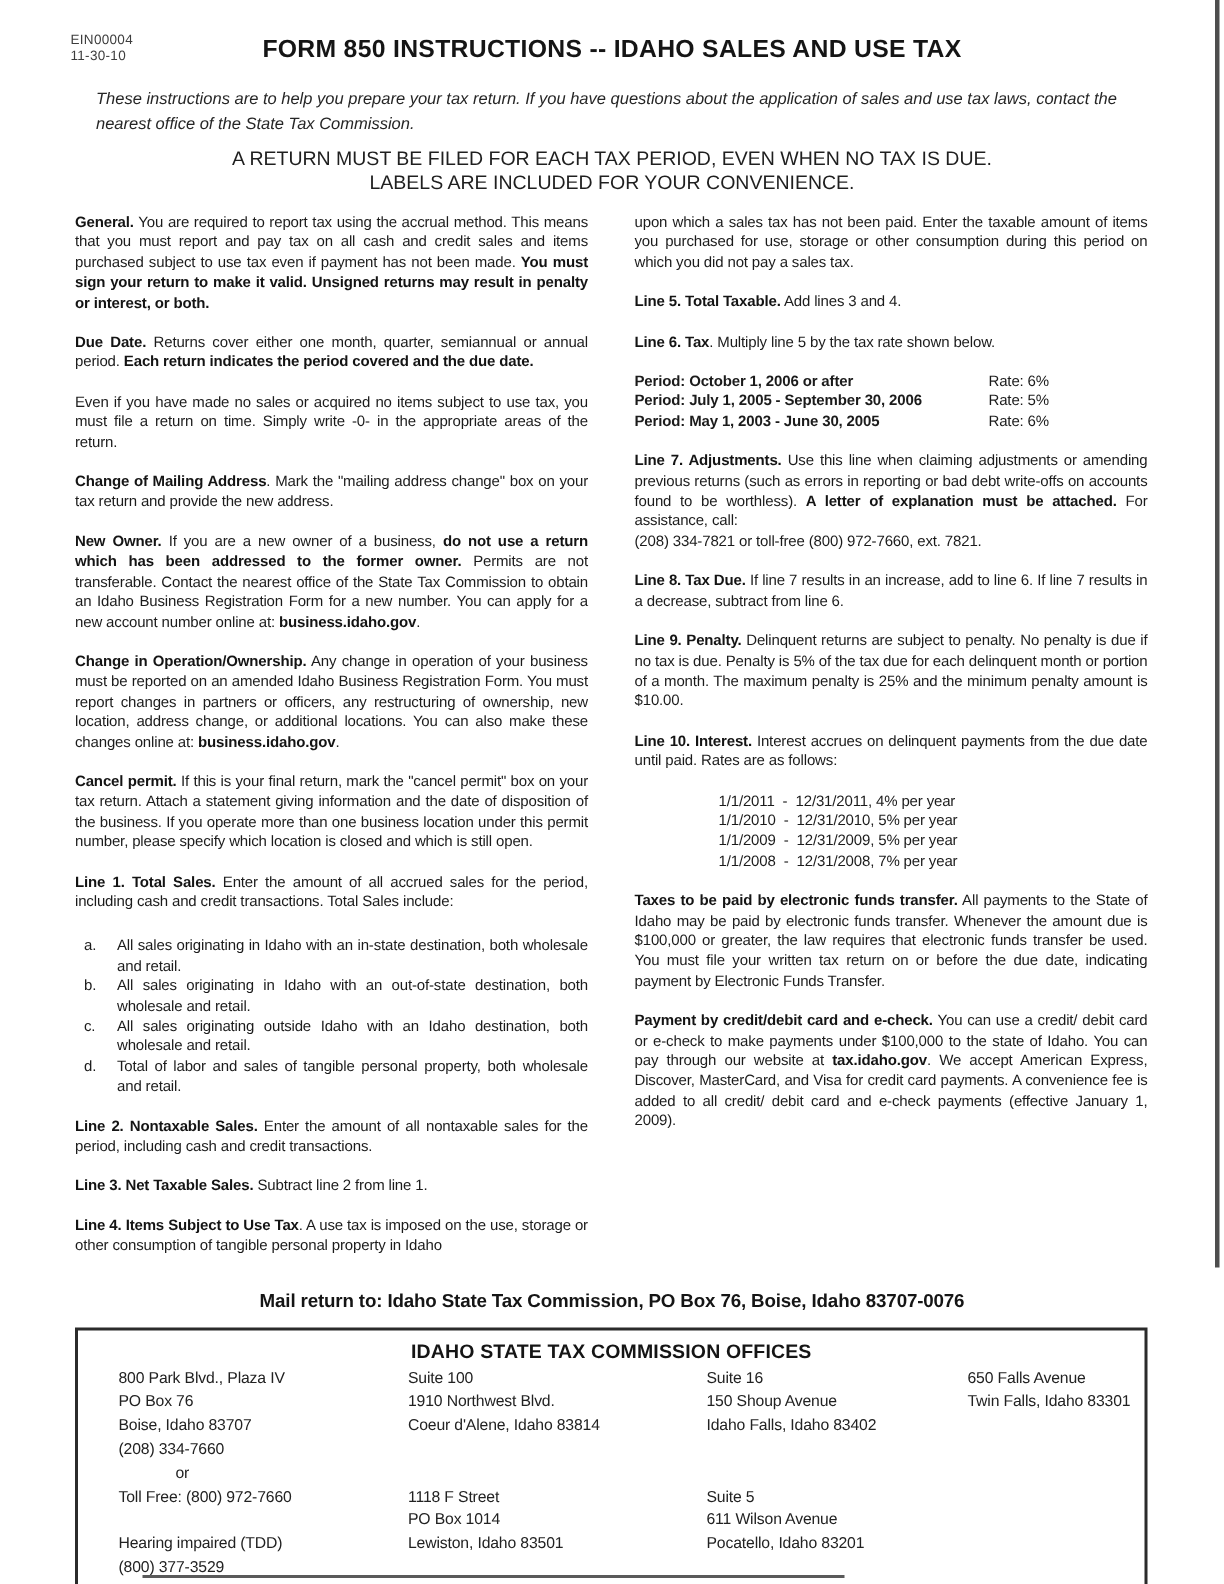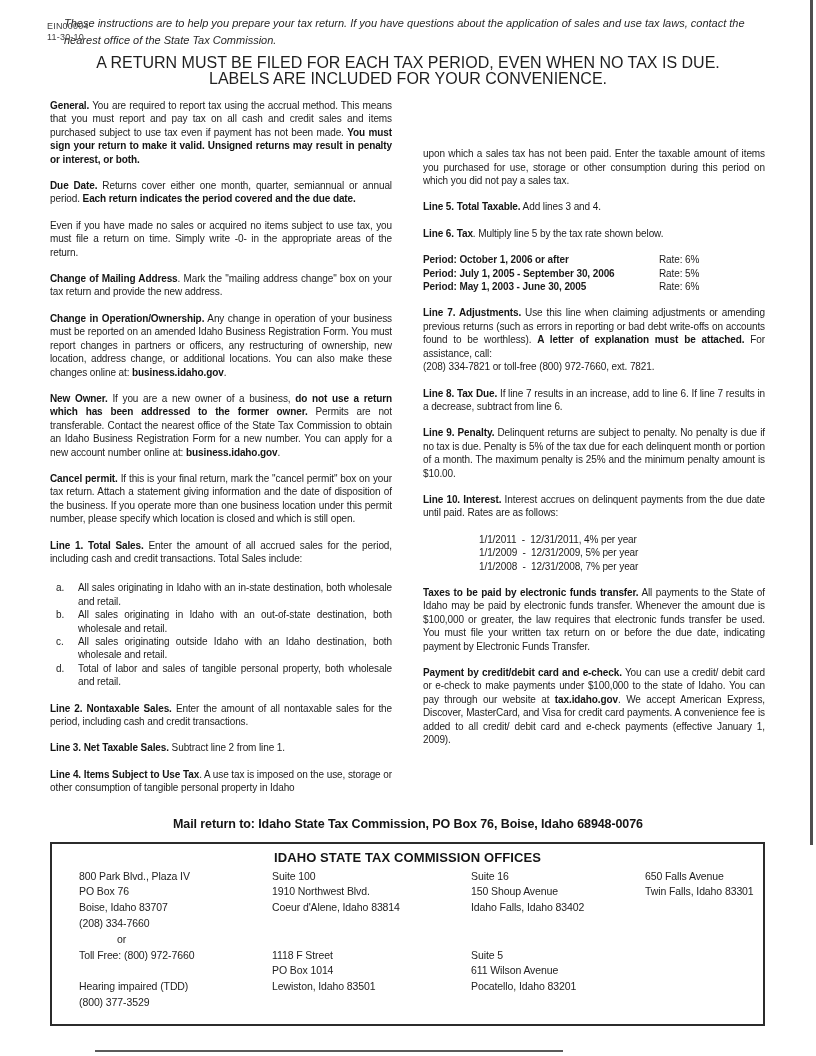--- a/index.html
+++ b/index.html
@@ -3,22 +3,22 @@
 <meta charset="utf-8">
 <style>
   html,body { margin:0; padding:0; background:#ffffff; }
   .page {
     position:relative; width:816px; height:1056px; background:#ffffff;
     font-family:"Liberation Sans", sans-serif; color:#1b1b1b; overflow:hidden;
   }
   .doc-id { position:absolute; left:47px; top:21px; font-size:9px; line-height:11px; color:#3d3d3d; letter-spacing:0.2px; }
   .title { margin:0; padding-top:24px; text-align:center; font-size:16.5px; font-weight:bold; letter-spacing:0.2px; color:#151515; }
   .intro { margin:15px 34px 0 64px; font-style:italic; font-size:11px; line-height:16.5px; color:#262626; }
-  .notice { margin-top:7px; text-align:center; font-size:16px; line-height:15.5px; color:#1f1f1f; }
-  .cols { display:flex; gap:31px; margin:13px 51px 0 50px;align-items:center; }
+  .notice { margin-top:7px; text-align:center; font-size:13px; line-height:15.5px; color:#1f1f1f; }
+  .cols { display:flex; gap:31px; margin:13px 51px 0 50px; }
   .col { width:342px; font-size:10px; line-height:13.4px; letter-spacing:-0.1px; }
   .para { margin:0 0 13px; text-align:justify; }
   .para.tight { margin-bottom:16px; }
   .group { margin:0 0 13px; }
   .li { display:flex; padding-left:6px; text-align:justify; }
   .li-m { width:22px; flex:none; }
   .li-t { flex:1; }
   .rate-row { display:flex; }
   .rate-row span:first-child { width:236px; flex:none;font-weight:bold; }
   .interest-line { padding-left:56px; white-space:pre; }
@@ -35,36 +35,37 @@
 </style>
 </head>
 <body>
 
 <div class="page">
   <div class="doc-id">
     <div>EIN00004</div>
     <div>11-30-10</div>
   </div>
 
+  <h1 class="title">FORM 850 INSTRUCTIONS -- IDAHO SALES AND USE TAX</h1>
 
   <p class="intro">These instructions are to help you prepare your tax return.  If you have questions about the application of sales and use tax laws, contact the nearest office of the State Tax Commission.</p>
 
   <div class="notice">
     <div>A RETURN MUST BE FILED FOR EACH TAX PERIOD, EVEN WHEN NO TAX IS DUE.</div>
     <div>LABELS ARE INCLUDED FOR YOUR CONVENIENCE.</div>
   </div>
 
   <div class="cols">
     <div class="col">
         <p class="para"><b>General.</b>  You are required to report tax using the accrual method.  This means that you must report and pay tax on all cash and credit sales and items purchased subject to use tax even if payment has not been made.  <b>You must sign your return to make it valid.  Unsigned returns may result in penalty or interest, or both.</b></p>
         <p class="para"><b>Due Date.</b>  Returns cover either one month, quarter, semiannual or annual period.  <b>Each return indicates the period covered and the due date.</b></p>
         <p class="para">Even if you have made no sales or acquired no items subject to use tax, you must file a return on time.  Simply write -0- in the appropriate areas of the return.</p>
         <p class="para"><b>Change of Mailing Address</b>.  Mark the "mailing address change" box on your tax return and provide the new address.</p>
+        <p class="para"><b>New Owner.</b> If you are a new owner of a business, <b>do not use a return which has been addressed to the former owner.</b>  Permits are not transferable.  Contact the nearest office of the State Tax Commission to obtain an Idaho Business Registration Form for a new number.  You can apply for a new account number  online at:  <b>business.idaho.gov</b>.</p>
         <p class="para"><b>Change in Operation/Ownership.</b>  Any change in operation of your business must be reported on an amended Idaho Business Registration Form.  You must report changes in partners or officers, any restructuring of ownership, new location, address change, or additional locations.  You can also make these changes online at:  <b>business.idaho.gov</b>.</p>
-        <p class="para"><b>New Owner.</b> If you are a new owner of a business, <b>do not use a return which has been addressed to the former owner.</b>  Permits are not transferable.  Contact the nearest office of the State Tax Commission to obtain an Idaho Business Registration Form for a new number.  You can apply for a new account number  online at:  <b>business.idaho.gov</b>.</p>
         <p class="para"><b>Cancel permit.</b>  If this is your final return, mark the "cancel permit" box on your tax return.  Attach a statement giving information and the date of disposition of the business.  If you operate more than one business location under this permit number, please specify which location is closed and which is still open.</p>
         <p class="para tight"><b>Line 1.  Total Sales.</b>  Enter the amount of all accrued sales for the period, including cash and credit transactions.  Total Sales include:</p>
         <div class="group">
           <div class="li">
             <span class="li-m">a.</span>
             <span class="li-t">All sales originating in Idaho with an in-state destination, both wholesale and retail.</span>
           </div>
           <div class="li">
             <span class="li-m">b.</span>
             <span class="li-t">All sales originating in Idaho with an out-of-state destination, both wholesale and retail.</span>
@@ -99,29 +100,30 @@
             <span>Period: May 1, 2003 - June 30, 2005</span>
             <span>Rate: 6%</span>
           </div>
         </div>
         <p class="para"><b>Line 7.  Adjustments.</b>  Use this line when claiming adjustments or amending previous returns (such as errors in reporting or bad debt write-offs on accounts found to be worthless).  <b>A letter of explanation must be attached.</b>  For assistance, call:<br>(208) 334-7821 or toll-free (800) 972-7660, ext. 7821.</p>
         <p class="para"><b>Line 8.  Tax Due.</b>  If line 7 results in an increase, add to line 6.  If line 7 results in a decrease, subtract from line 6.</p>
         <p class="para"><b>Line 9. Penalty.</b>  Delinquent returns are subject to penalty.  No penalty is due if no tax is due.  Penalty is 5% of the tax due for each  delinquent month or portion of a month.  The maximum penalty is 25% and the minimum penalty amount is $10.00.</p>
         <p class="para"><b>Line 10.  Interest.</b>  Interest accrues on delinquent payments from the due date until paid.  Rates are as follows:</p>
         <div class="group">
           <div class="interest-line">1/1/2011  -  12/31/2011, 4% per year</div>
+          <div class="interest-line">1/1/2010  -  12/31/2010, 5% per year</div>
           <div class="interest-line">1/1/2009  -  12/31/2009, 5% per year</div>
           <div class="interest-line">1/1/2008  -  12/31/2008, 7% per year</div>
         </div>
         <p class="para"><b>Taxes to be paid by electronic funds transfer.</b>  All payments to the State of Idaho may be paid by electronic funds transfer.  Whenever the amount due is $100,000 or greater, the law requires that electronic funds transfer be used.  You must file your written tax return on or before the due date, indicating payment by Electronic Funds Transfer.</p>
         <p class="para"><b>Payment by credit/debit card and e-check.</b>  You can use a credit/ debit card or e-check to make payments under $100,000 to the state of Idaho.  You can pay through our website at <b>tax.idaho.gov</b>.  We accept American Express, Discover, MasterCard, and Visa for credit card payments.  A convenience fee is added to all credit/ debit card and e-check payments (effective January 1, 2009).</p>
       </div>
   </div>
 
-  <div class="mail-line">Mail return to:  Idaho State Tax Commission, PO Box 76, Boise, Idaho 68948-0076</div>
+  <div class="mail-line">Mail return to:  Idaho State Tax Commission, PO Box 76, Boise, Idaho 83707-0076</div>
 
   <div class="office-box">
     <div class="office-title">IDAHO STATE TAX COMMISSION OFFICES</div>
     <div class="office-grid">
         <div class="office-col">
           <div class="office-line">800 Park Blvd., Plaza IV</div>
           <div class="office-line">PO Box 76</div>
           <div class="office-line">Boise, Idaho 83707</div>
           <div class="office-line">(208) 334-7660</div>
           <div class="office-line or-line">or</div>

